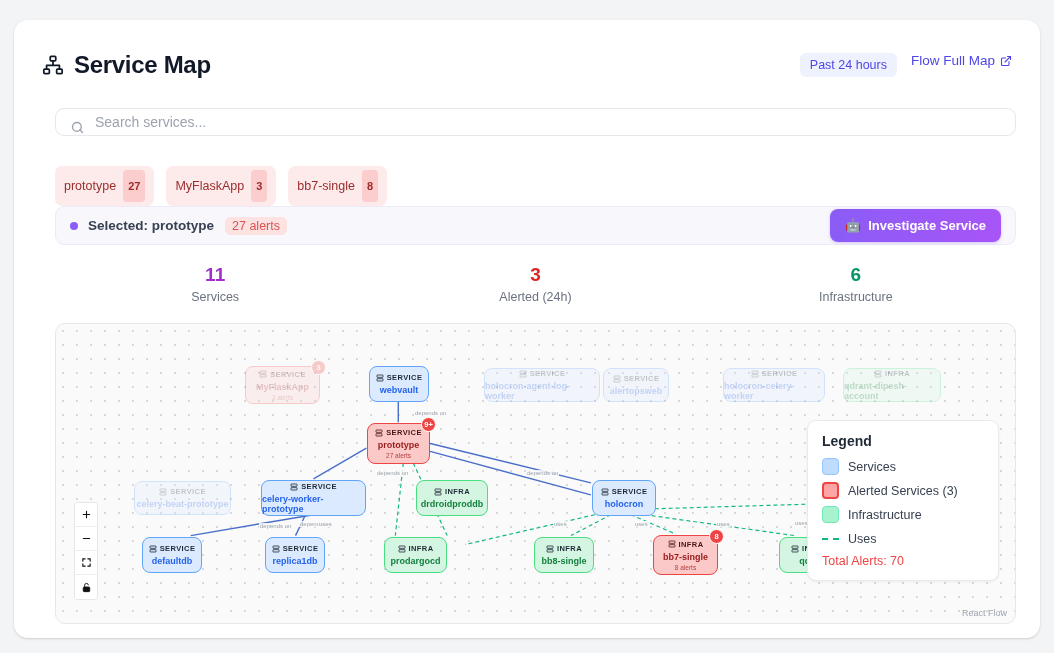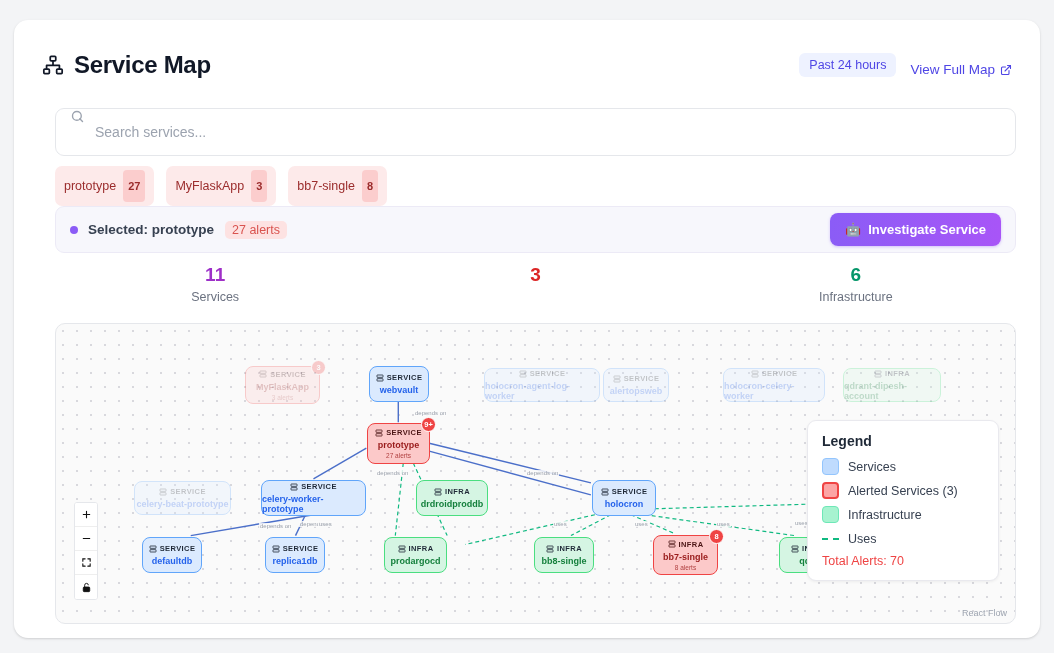--- a/index.html
+++ b/index.html
@@ -20,38 +20,38 @@
   }
 
   
   .hdr {
     position: absolute; left: 28px; top: 24px; right: 28px; height: 42px;
     display: flex; align-items: center;
   }
   .hdr-left { display: flex; align-items: center; gap: 10px; }
   .title-icon { width: 22px; height: 22px; display: block; }
   .page-title { font-size: 24px; font-weight: 700; color: #111827; letter-spacing: -0.3px; }
-  .hdr-right { margin-left: auto; display: flex; align-items: flex-end; gap: 14px; }
+  .hdr-right { margin-left: auto; display: flex; align-items: flex-start; gap: 14px; }
   .range-pill {
     background: #eef2ff; color: #4f46e5;
     font-size: 12.5px; font-weight: 500;
     padding: 5px 10px; border-radius: 6px;
   }
   .full-map-link {
     color: #4f46e5; font-size: 13.5px; font-weight: 500;
     display: flex; align-items: center; gap: 5px; cursor: pointer;
   }
   .ext-icon { width: 12px; height: 12px; display:block; }
 
   
   .search-box {
-    position: absolute; left: 41px; top: 88px; width: 961px; height: 48px;
+    position: absolute; left: 41px; top: 88px; width: 961px; height: 28px;
     border: 1px solid #e5e7eb; border-radius: 9px;
     background: #fff;
-    display: flex; align-items: flex-start; gap: 10px; padding: 0 14px;
+    display: flex; align-items: flex-end; gap: 10px; padding: 0 14px;
   }
   .search-icon { width: 15px; height: 15px; flex: 0 0 auto; }
   .search-input {
     border: none; outline: none; flex: 1; height: 100%;
     font-family: "Liberation Sans", sans-serif;
     font-size: 14px; color: #374151; background: transparent;
   }
   .search-input::placeholder { color: #9ca3af; }
 
   
@@ -63,21 +63,21 @@
     cursor: pointer;
   }
   .chip-count {
     background: #fbcdcd; color: #9b2c2c;
     font-size: 11px; font-weight: 600;
     padding: 10px 5px; border-radius: 4px;
   }
 
   
   .sel-bar {
-    position: absolute; left: 41px; top: 186px; width: 961px; height: 47px;
+    position: absolute; left: 41px; top: 186px; width: 961px; height: 39px;
     background: #f7f7fc; border: 1px solid #eceaf6; border-radius: 9px;
     display: flex; align-items: center; padding: 0 14px;
   }
   .sel-dot { width: 8px; height: 8px; border-radius: 50%; background: #8b5cf6; margin-right: 10px; }
   .sel-text { font-size: 13.5px; color: #374151; font-weight: 600; }
   .sel-alerts {
     margin-left: 11px; background: #fde2e2; color: #d9534f;
     font-size: 12.5px; padding: 2px 7px; border-radius: 5px; font-weight: 500;
   }
   .investigate-btn {
@@ -206,21 +206,21 @@
           <rect x="2" y="16.5" width="6" height="5" rx="1"></rect>
           <rect x="16" y="16.5" width="6" height="5" rx="1"></rect>
           <path d="M12 7.5v5M5 16.5v-4h14v4"></path>
         </svg>
       </span>
       <div class="page-title">Service Map</div>
     </div>
     <div class="hdr-right">
       <div class="range-pill">Past 24 hours</div>
       <div class="full-map-link">
-        <span>View Full Map</span>
+        <span>Flow Full Map</span>
         <span class="ext-icon">
           <svg viewBox="0 0 24 24" fill="none" stroke="#4f46e5" stroke-width="2.2" stroke-linecap="round" stroke-linejoin="round" width="12" height="12">
             <path d="M18 13v6a2 2 0 0 1-2 2H5a2 2 0 0 1-2-2V8a2 2 0 0 1 2-2h6"></path>
             <path d="M15 3h6v6"></path>
               <path d="M10 14L21 3"></path>
           </svg>
         </span>
       </div>
     </div>
   </div>
@@ -260,20 +260,21 @@
     </button>
   </div>
 
   <div class="stats">
     <div class="stat">
       <div class="stat-num purple">11</div>
       <div class="stat-label">Services</div>
     </div>
     <div class="stat">
       <div class="stat-num red">3</div>
+      <div class="stat-label">Alerted (24h)</div>
     </div>
     <div class="stat">
       <div class="stat-num green">6</div>
       <div class="stat-label">Infrastructure</div>
     </div>
   </div>
 
   <div class="map">
 
     <svg class="edges" viewBox="0 0 961 301" preserveAspectRatio="none">

